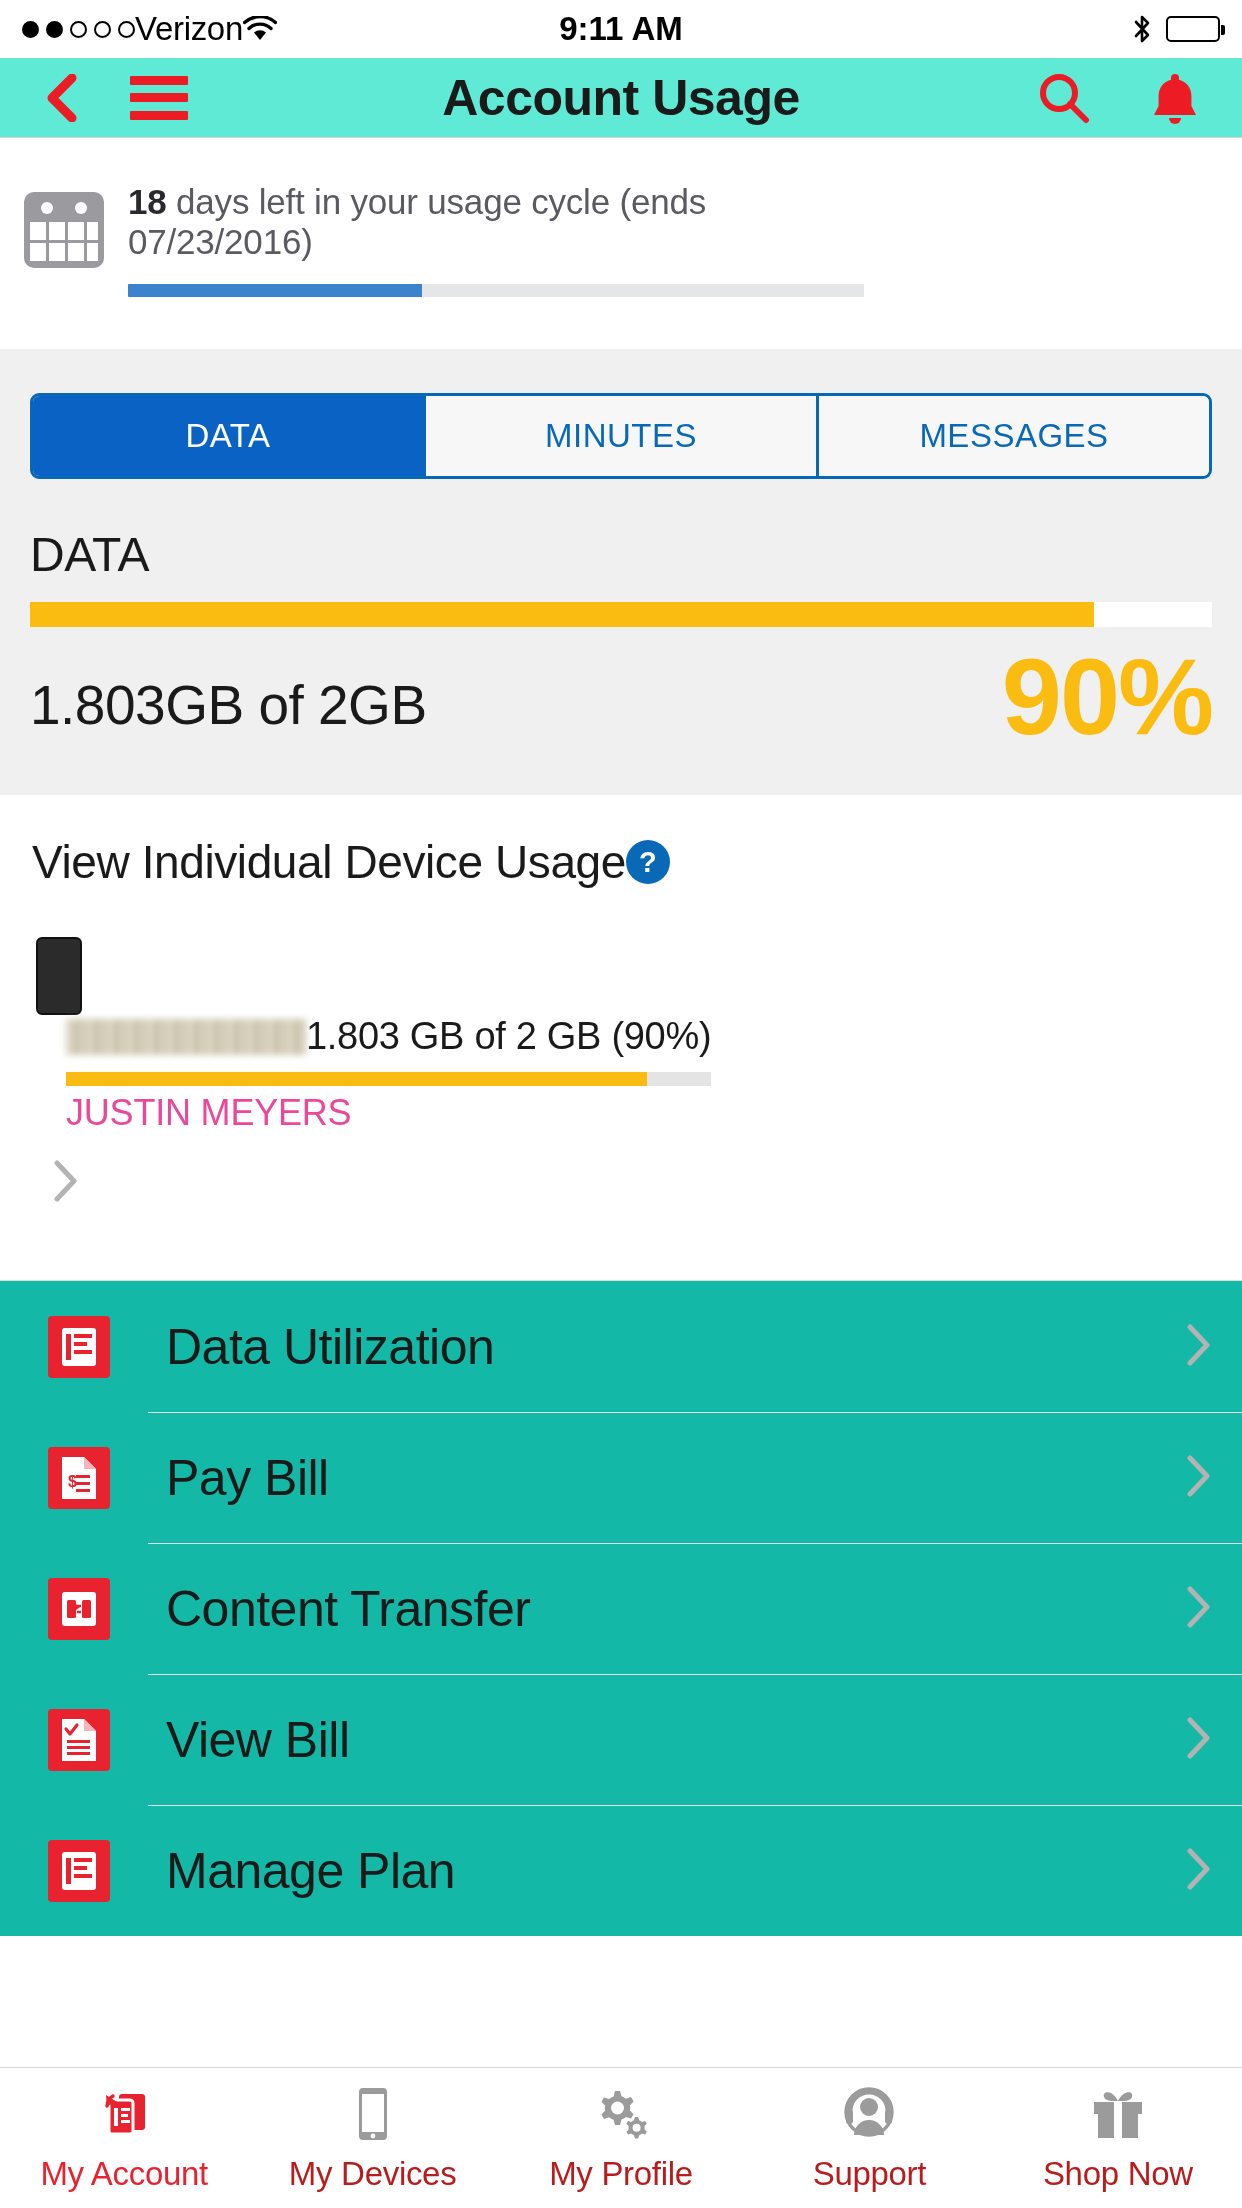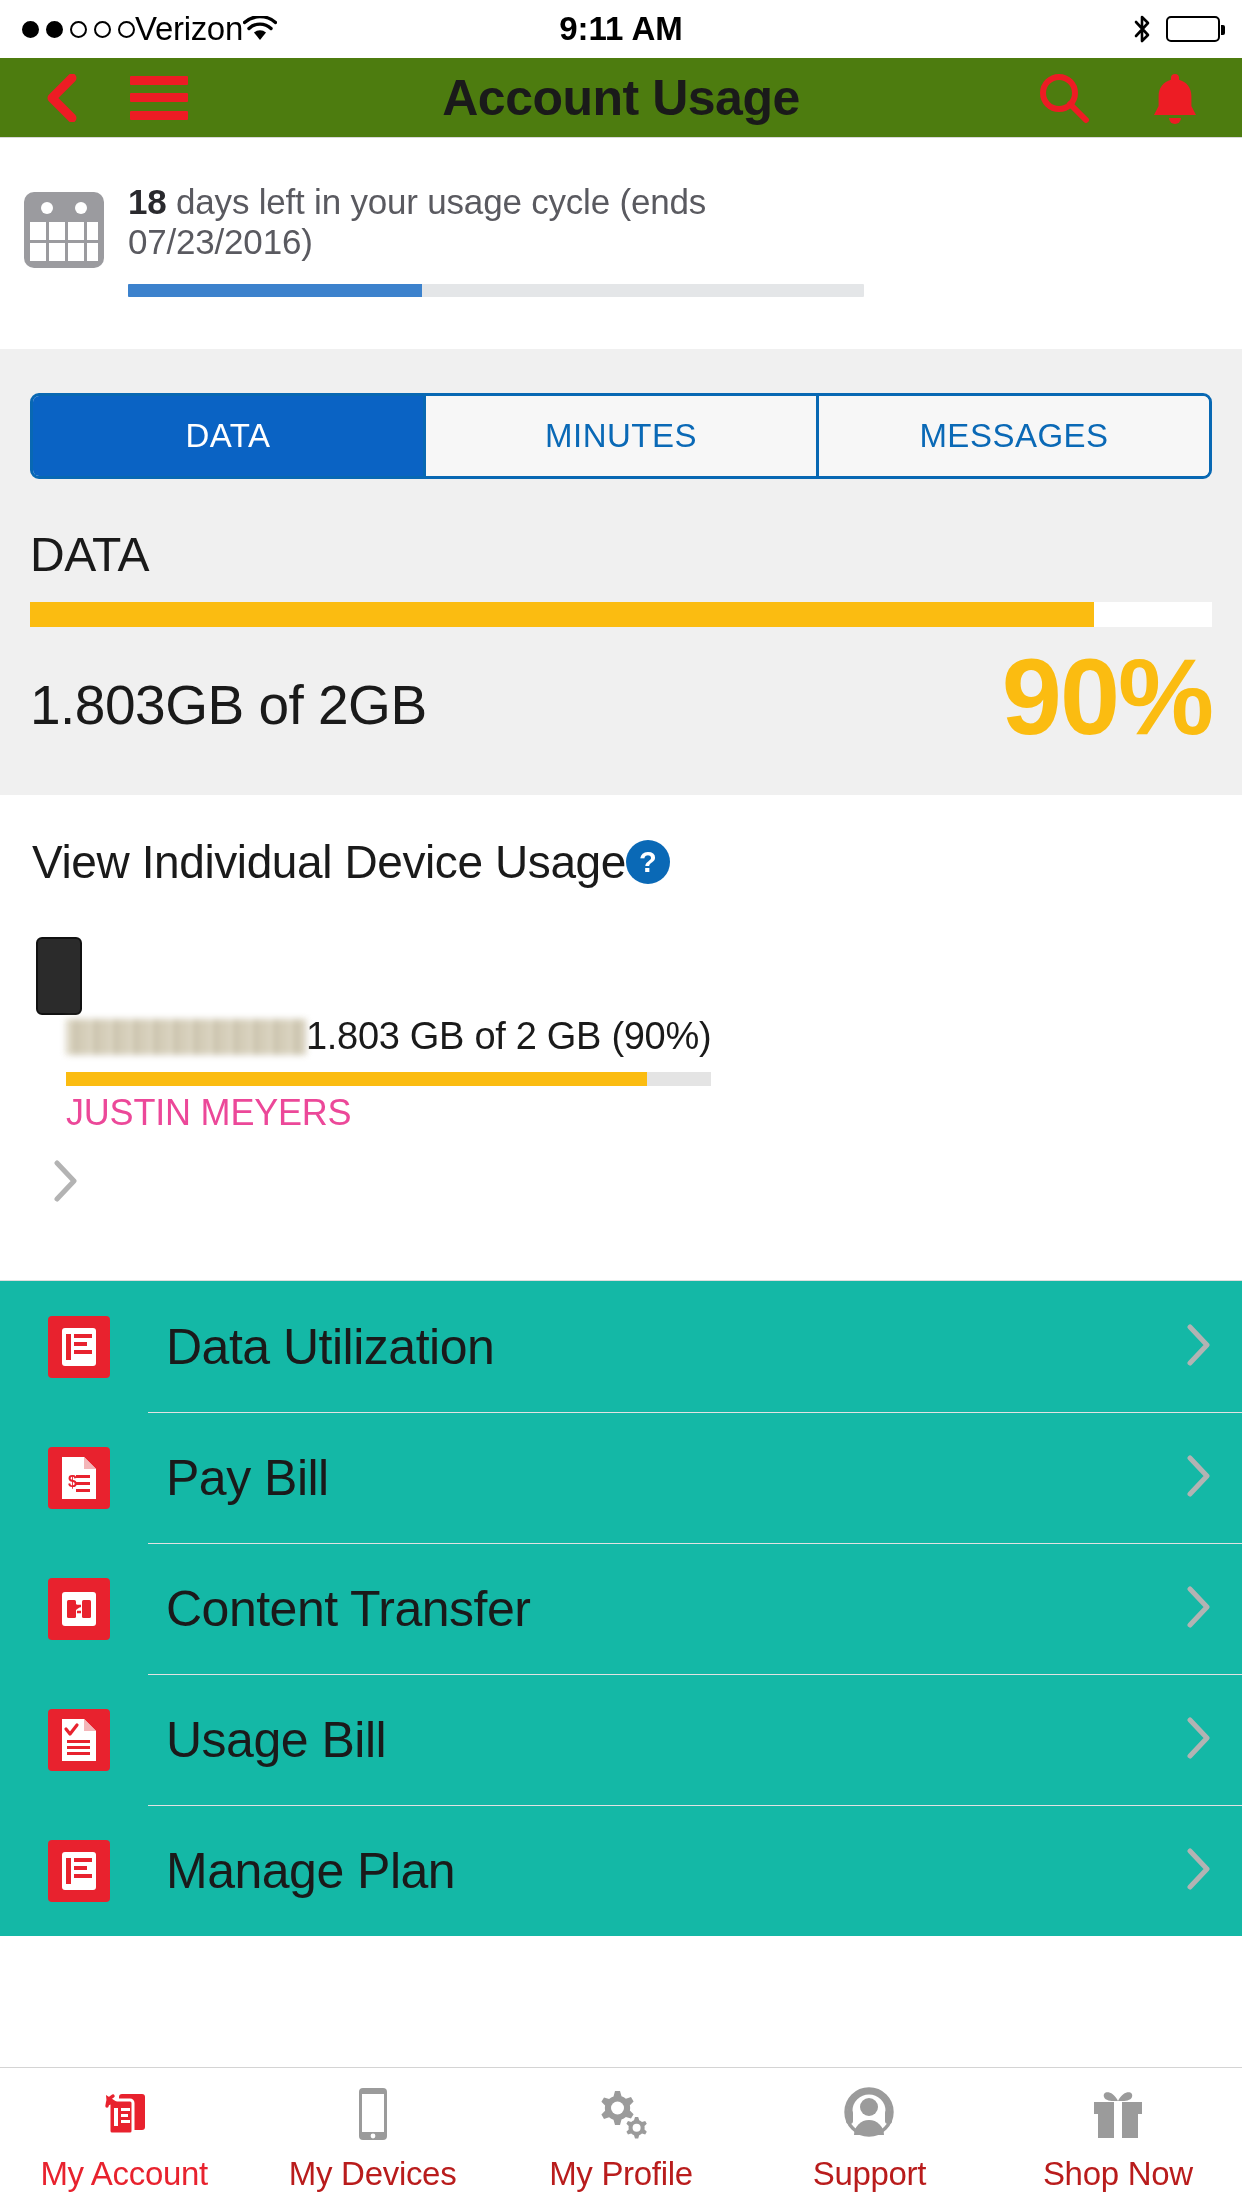--- a/index.html
+++ b/index.html
@@ -73,21 +73,21 @@
   }
   .battery-fill { height: 100%; background: #000; border-radius: 2px; }
 
   
   .nav-bar {
     height: 80px;
     display: flex;
     align-items: center;
     padding: 0 44px;
     box-sizing: border-box;
-    background: #4d7c0f;
+    background: #5eead4;
     border-bottom: 1px solid #d8d8d8;
     position: relative;
   }
   .nav-left { display: flex; align-items: center; gap: 52px; }
   .nav-right { margin-left: auto; display: flex; align-items: center; gap: 62px; }
   .icon-back { width: 34px; height: 48px; }
   .icon-hamburger {
     width: 58px; height: 44px;
     display: flex; flex-direction: column; justify-content: space-between;
   }
@@ -498,21 +498,21 @@
     <span class="menu-icon">
       <svg viewBox="0 0 62 62" width="62" height="62">
         <path d="M14 10 h22 l12 12 v30 h-34 Z" fill="#fff"></path>
         <path d="M36 10 v12 h12 Z" fill="#f4b6b9"></path>
         <path d="M18 20 l4 5 l7 -9" stroke="#E8222E" stroke-width="3.2" fill="none" stroke-linecap="round" stroke-linejoin="round"></path>
         <rect x="19" y="31" width="23" height="3" fill="#E8222E"></rect>
         <rect x="19" y="37" width="23" height="3" fill="#E8222E"></rect>
         <rect x="19" y="43" width="23" height="3" fill="#E8222E"></rect>
       </svg>
     </span>
-    <span class="menu-label">Usage Bill</span>
+    <span class="menu-label">View Bill</span>
     <span class="menu-chev">
       <svg class="chev" viewBox="0 0 26 42">
           <path d="M4 3 L21 21 L4 39" stroke="#b3b3b3" stroke-width="5" fill="none" stroke-linecap="round" stroke-linejoin="round"></path>
         </svg>
     </span>
   </div>
 
   <div class="menu-item">
     <span class="menu-icon">
       <svg viewBox="0 0 62 62" width="62" height="62">

